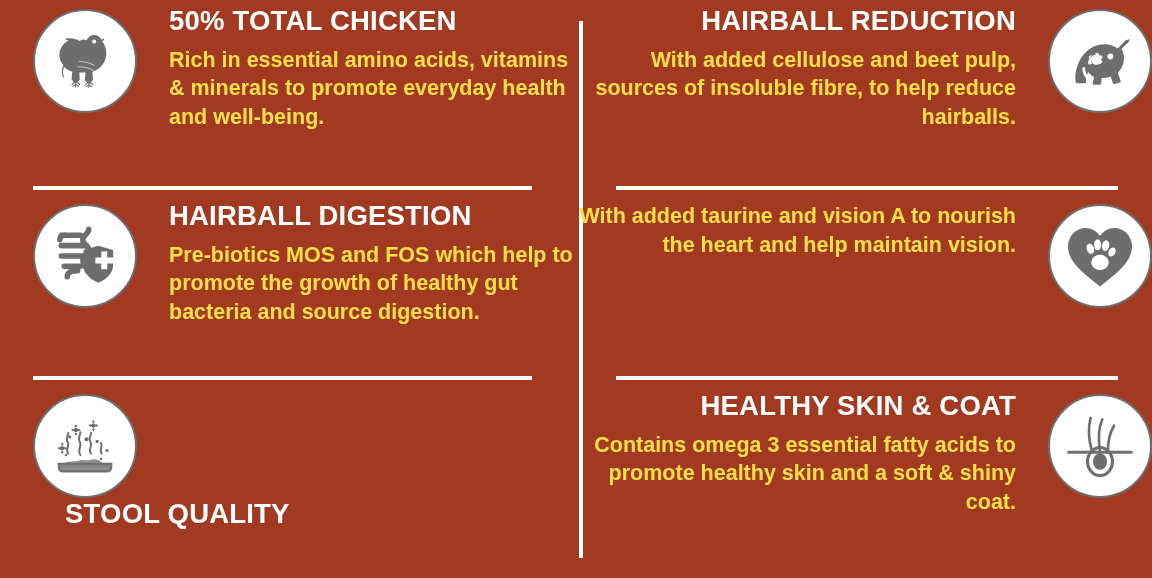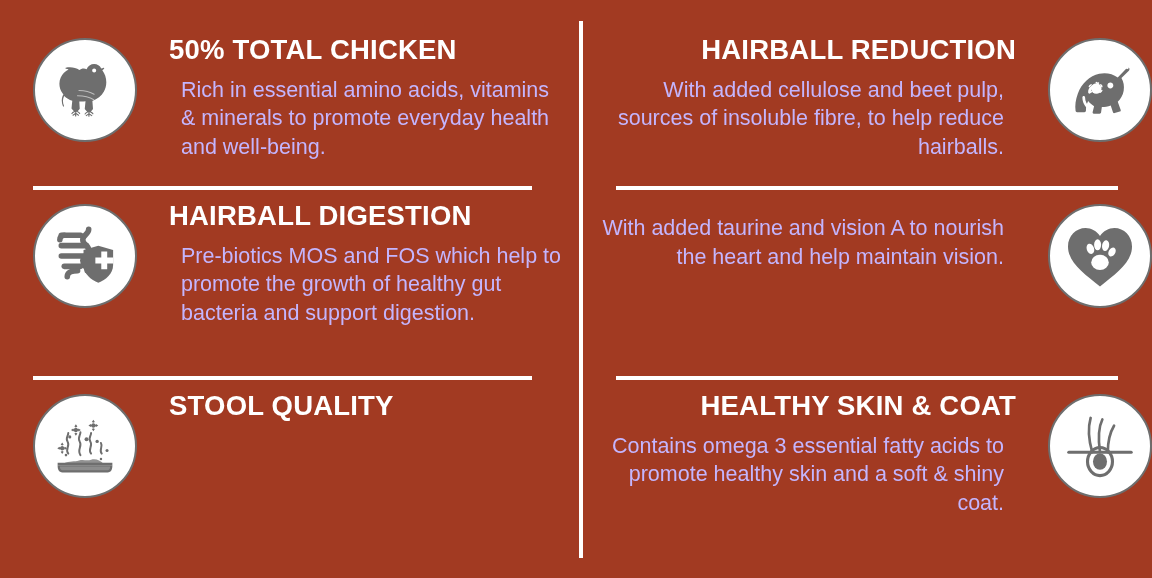--- a/index.html
+++ b/index.html
@@ -45,23 +45,23 @@
   .row {
     position: absolute;
     left: 0;
     width: 576px;
     display: flex;
     align-items: flex-start;
   }
   .col-left  .row { padding-left: 33px; box-sizing: border-box; }
   .col-right .row { box-sizing: border-box; flex-direction: row-reverse; }
 
-  .row-1 { top: 34px;  height: 160px; }
+  .row-1 { top: 5px;  height: 160px; }
   .row-2 { top: 200px; height: 168px; }
-  .row-3 { top: 390px; height: 170px; }
+  .row-3 { top: 390px; height: 170px; flex-direction: column; }
 
   
   .h-divider {
     position: absolute;
     height: 4px;
     background: #FFFFFF;
   }
   .col-left .h-divider  { left: 33px;  width: 499px; }
   .col-right .h-divider { left: 40px;  width: 502px; }
   .hd-1 { top: 186px; }
@@ -94,25 +94,25 @@
   .headline {
     color: #FFFFFF;
     font-size: 27.5px;
     font-weight: bold;
     letter-spacing: 0.2px;
     line-height: 1.0;
     margin: 0 0 11px 0;
     white-space: nowrap;
   }
   .body-copy {
-    color: #c4b5fd;
+    color: #fde047;
     font-size: 21.5px;
-    font-weight: normal;
+    font-weight: bold;
     line-height: 1.33;
-    margin: 12px;
+    margin: 0;
   }
 </style>
 </head>
 <body>
 
 <div class="infographic">
 
   <div class="col col-left">
 
     <div class="row row-1">
@@ -144,21 +144,21 @@
             <path d="M22 64h22"></path>
             <path d="M26 78c0-7 8-8 14-8"></path>
             <path d="M22 22c-3.5 0-6 2.5-6 6"></path>
           </g>
           <path d="M68 36 L88 42 V62 C88 74 78 82 68 86 C58 82 48 74 48 62 V42 Z" fill="#6E6E6E"></path>
           <path d="M64 52h8v-8h8v8h8v8h-8v8h-8v-8h-8z" fill="#FFFFFF"></path>
         </svg>
       </div>
       <div class="text-block">
         <h2 class="headline">HAIRBALL DIGESTION</h2>
-        <p class="body-copy">Pre-biotics MOS and FOS which help to promote the growth of healthy gut bacteria and support digestion.</p>
+        <p class="body-copy">Pre-biotics MOS and FOS which help to promote the growth of healthy gut bacteria and source digestion.</p>
       </div>
     </div>
 
     <div class="h-divider hd-2"></div>
 
     <div class="row row-3">
       <div class="icon-badge">
         <svg width="76" height="76" viewBox="0 0 100 100" aria-hidden="true">
           <g fill="none" stroke="#6E6E6E" stroke-width="2.6" stroke-linecap="round">
             <path d="M28 60c-5-6 3-10-1-16 -3-4 1-7 1-11"></path>

